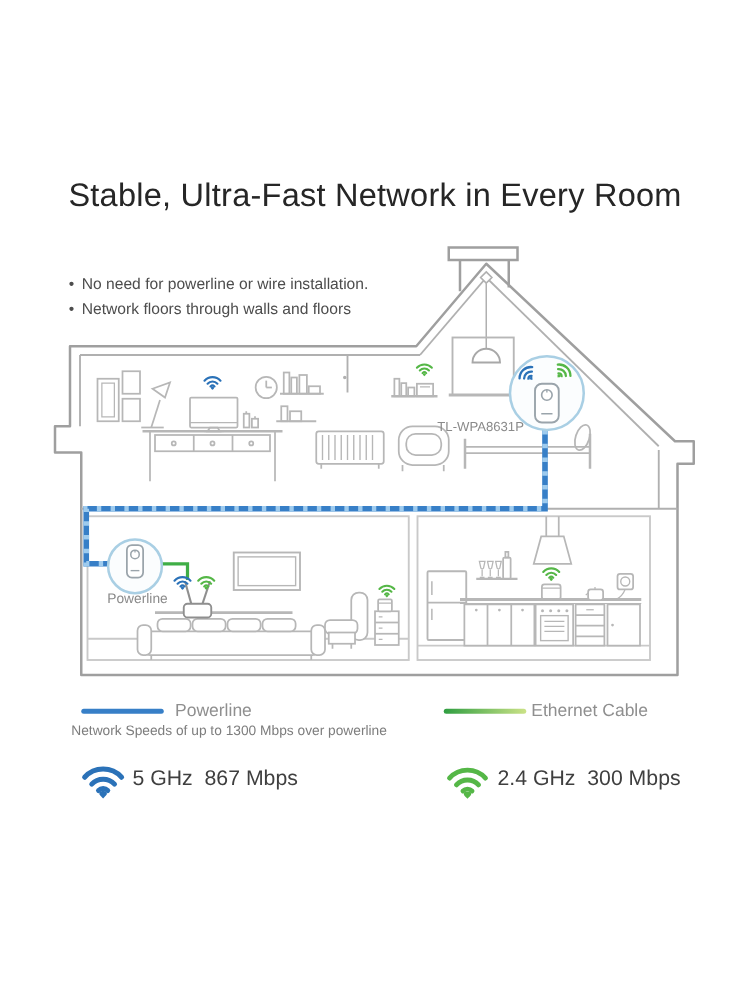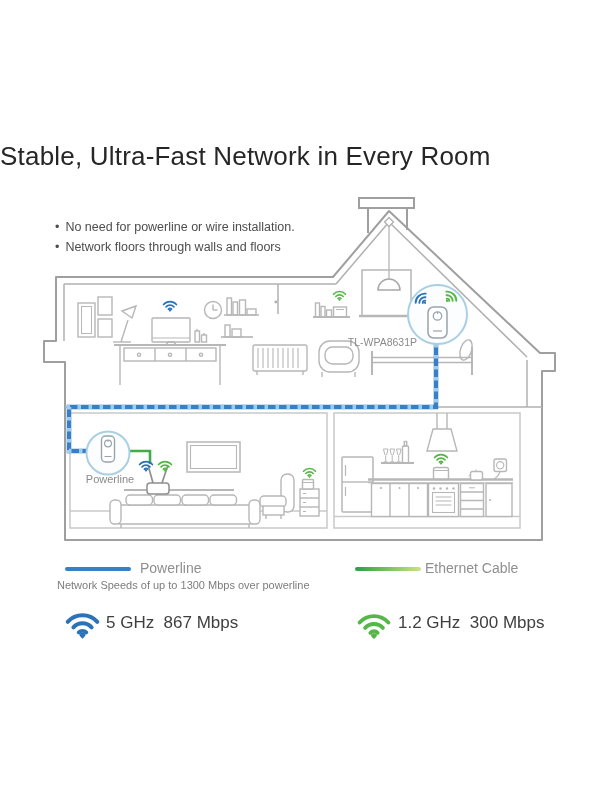--- a/index.html
+++ b/index.html
@@ -1,26 +1,26 @@
 <!DOCTYPE html>
 <html><head>
 <meta charset="utf-8">
 <style>
   html,body{margin:0;padding:0;background:#ffffff;}
   .page{position:relative;width:600px;height:800px;background:#fff;overflow:hidden;
         font-family:"Liberation Sans","DejaVu Sans",sans-serif;}
   .abs{position:absolute;}
-  .title{left:0;top:141px;width:600px;font-size:26px;font-weight:500;
+  .title{left:0;top:141px;width:600px;text-align:center;font-size:26px;font-weight:500;
          color:#262626;letter-spacing:.2px;}
   .bullets{left:55px;top:217px;font-size:12.5px;color:#4d4d4d;line-height:20px;}
   .bullets .row{display:flex;gap:6px;}
   .dot{color:#4d4d4d;}
   .svglayer{left:0;top:0;width:600px;height:800px;}
   .lbl{font-size:10.5px;color:#8a8a8a;}
-  .lbl-top{left:328px;top:336px;width:89px;text-align:right;}
+  .lbl-top{left:340px;top:336px;width:89px;text-align:center;}
   .lbl-bottom{left:73px;top:473px;width:74px;text-align:center;font-size:11px;}
   .wifi{line-height:0;}
   .wifi svg{display:block;width:100%;height:auto;}
   .leg-line{top:567px;height:3.5px;border-radius:2px;}
   .leg-label{top:560px;font-size:14px;color:#8f8f8f;}
   .leg-note{left:57px;top:579px;font-size:11px;color:#7d7d7d;text-align:right;}
   .speed-text{top:613px;font-size:17px;color:#3f3f3f;white-space:pre;}
 </style>
 </head>
 <body>
@@ -395,15 +395,15 @@
   <div class="abs wifi" style="left:356px;top:610px;width:36px;">
       <svg viewBox="0 0 24 20" xmlns="http://www.w3.org/2000/svg">
         <g fill="none" stroke="#55b747" stroke-width="2.6" stroke-linecap="round">
           <path d="M2.4 8.3 A 13 13 0 0 1 21.6 8.3"></path>
           <path d="M6.1 11.9 A 8 8 0 0 1 17.9 11.9"></path>
           <path d="M9.6 15.2 A 3.4 3.4 0 0 1 14.4 15.2"></path>
         </g>
         <path d="M12 19.3 C10.6 17.9 9.5 17.2 10.3 16.1 C11 15.2 13 15.2 13.7 16.1 C14.5 17.2 13.4 17.9 12 19.3 Z" fill="#55b747"></path>
       </svg>
     </div>
-  <div class="abs speed-text" style="left:398px;">1.2 GHz  300 Mbps</div>
+  <div class="abs speed-text" style="left:398px;">2.4 GHz  300 Mbps</div>
 
 </div>
 
 </body></html>

